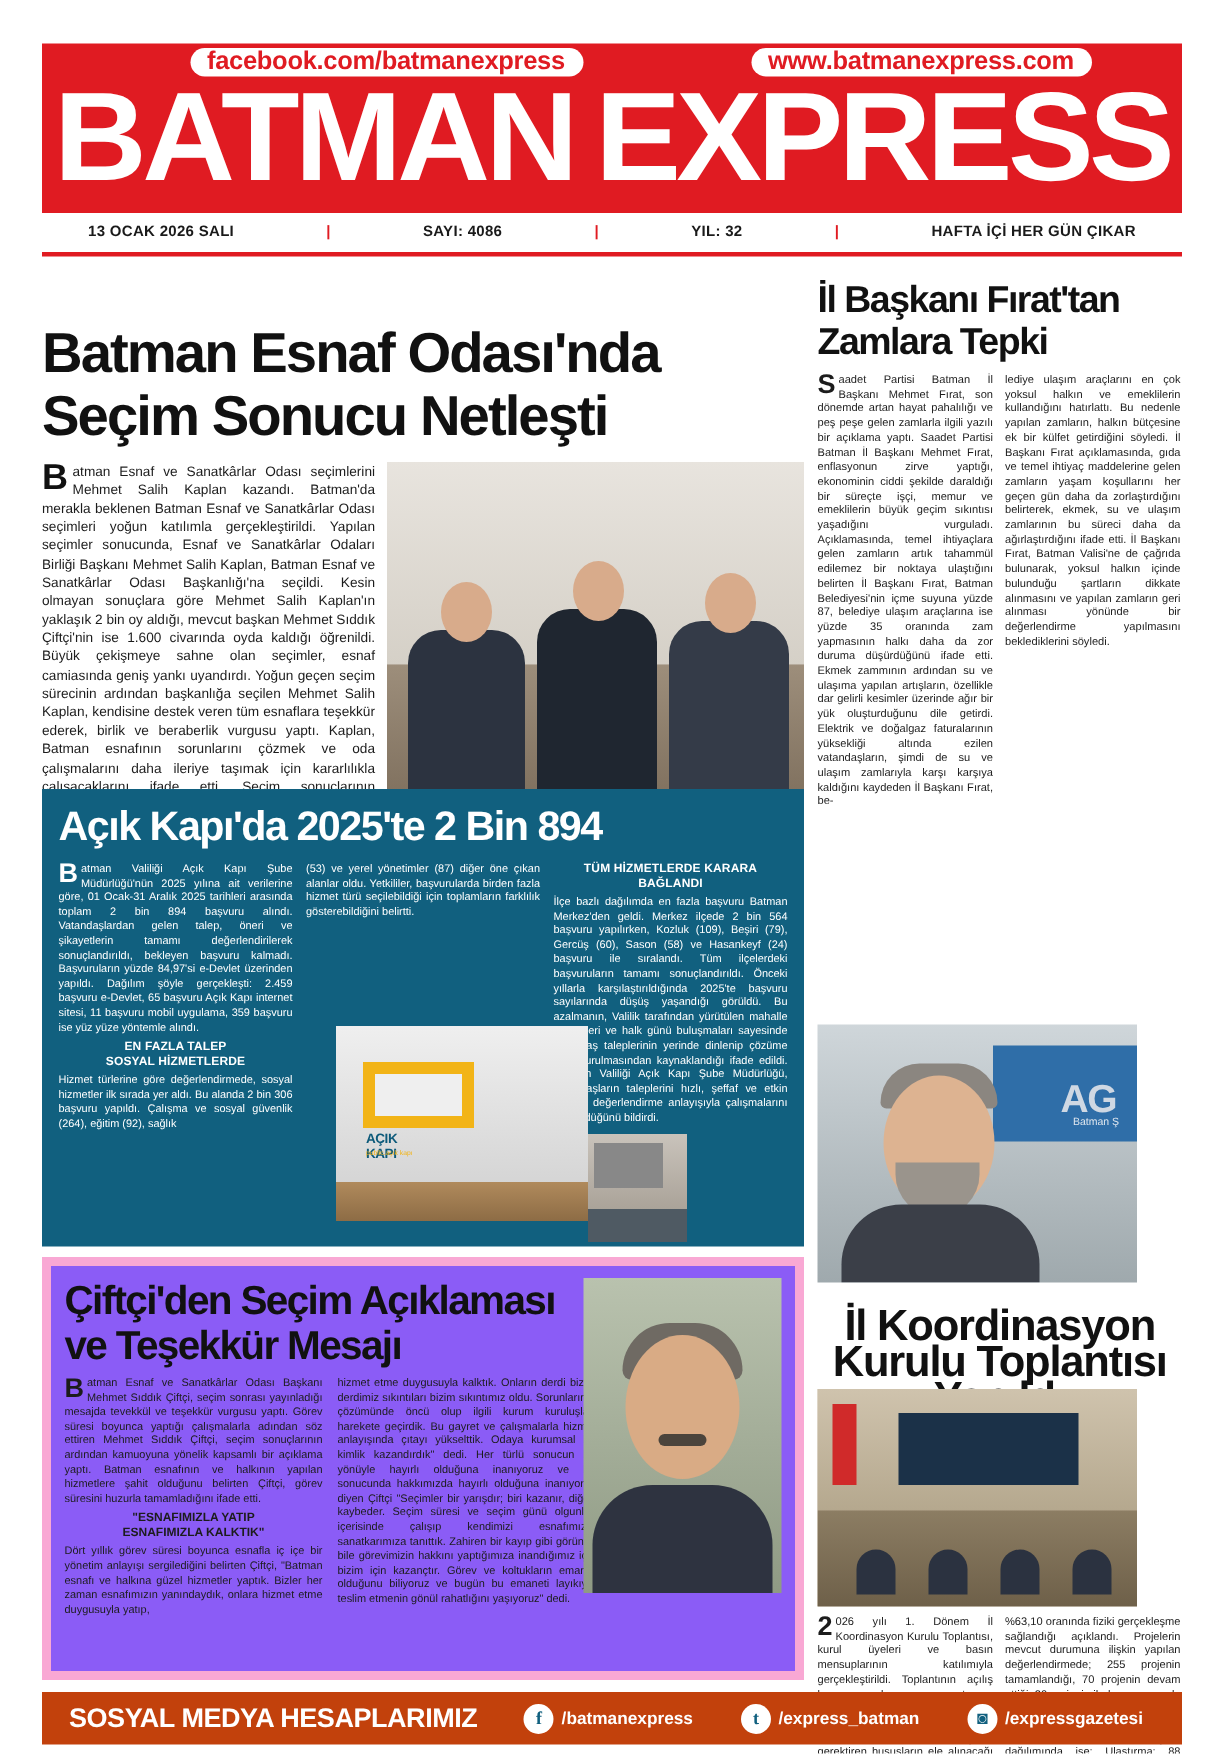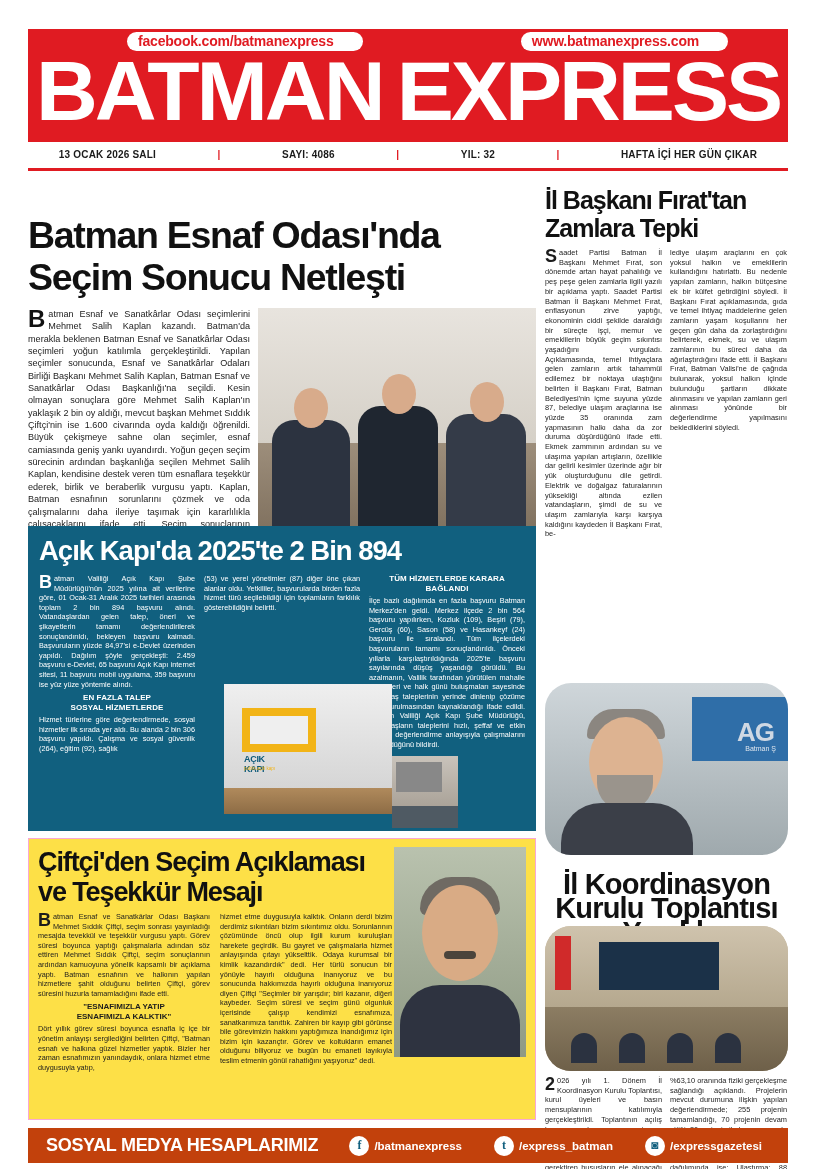--- a/index.html
+++ b/index.html
@@ -27,24 +27,24 @@
     letter-spacing: -3px;
     white-space: nowrap;
     transform: scaleX(1.02);
     transform-origin: left center;
   }
   .pill {
     position: absolute;
     background: #ffffff;
     color: #e01b22;
     border-radius: 11px;
-    font-size: 14px;
+    font-size: 17px;
     font-weight: bold;
     letter-spacing: -0.2px;
-    padding: 2px 29px 3px 11px;
+    padding: 2px 12px 3px 11px;
     line-height: 14px;
     white-space: nowrap;
     z-index: 5;
   }
   .pill-fb { left: 99px; top: 3px; }
   .pill-web { right: 60px; top: 3px; }
   .infobar-clip {
     position:absolute; left:28px; top:142px; width:760px; height:28px;
     background:#fff;
   }
@@ -116,21 +116,21 @@
   .ak-desk { position:absolute; left:0; bottom:0; width:100%; height:26px;
     background:linear-gradient(#b08a5c,#8d6c45); }
   .acik-photo2 {
     position:absolute; left:364px; top:230px; width:66px; height:72px;
     background:linear-gradient(#c9c3bb,#9d958a); overflow:hidden;
   }
 
   
   .ciftci {
     position:absolute; left:28px; top:838px; width:508px; height:282px;
-    background:#fde047; border:1px solid #f9a8d4; padding:8px 9px;
+    background:#8b5cf6; border:6px solid #f9a8d4; padding:8px 9px;
   }
   .ciftci-head {
     font-size: 27px; font-weight:bold; line-height:30px; letter-spacing:-1.1px;
     color:#111; width:352px;
   }
   .ciftci-cols { display:flex; gap:10px; margin-top:5px; }
   .ciftci-col { width:172px; font-size:7.3px; line-height:9.6px; text-align:justify; color:#1c1c1c; }
   .ciftci-col .dropcap { float:left; font-size:18px; line-height:15px; font-weight:bold; padding:1px 2px 0 0; }
   .ciftci-sub { text-align:center; font-weight:bold; font-size:8px; line-height:10px; margin:4px 0 2px; }
   .ciftci-photo {
@@ -148,21 +148,21 @@
 
   
   .right-col { position:absolute; left:545px; top:186px; width:243px; }
   .rc-head {
     font-size: 25px; font-weight:bold; line-height:28px; letter-spacing:-1px; color:#111;
   }
   .rc-cols { display:flex; gap:8px; margin-top:6px; }
   .rc-col { width:117px; font-size:7.4px; line-height:9.7px; text-align:justify; color:#1c1c1c; }
   .rc-col .dropcap { float:left; font-size:18px; line-height:15px; font-weight:bold; padding:1px 2px 0 0; }
   .rc-photo {
-    position:absolute; left:0; width:243px; background:#ccc; overflow:hidden;border-radius:26px;
+    position:absolute; left:0; width:213px; background:#ccc; overflow:hidden;
   }
   .firat-photo { top:497px; height:172px; background:linear-gradient(#cfd6da,#9fa9ad); }
   .fp-banner { position:absolute; right:0; top:14px; width:96px; height:64px; background:#2f6ea8; }
   .fp-ag { position:absolute; right:14px; top:34px; font-size:26px; font-weight:bold; color:#cfd8e3; letter-spacing:-1px; }
   .fp-agsub { position:absolute; right:12px; top:62px; font-size:7px; color:#dfe6ee; }
   .fp-head { position:absolute; left:44px; top:34px; width:74px; height:90px;
     border-radius:37px/45px; background:#ddb391; }
   .fp-hair { position:absolute; left:42px; top:26px; width:78px; height:30px;
     border-radius:40px 40px 6px 6px; background:#8b8680; }
   .fp-beard { position:absolute; left:52px; top:92px; width:56px; height:36px;

